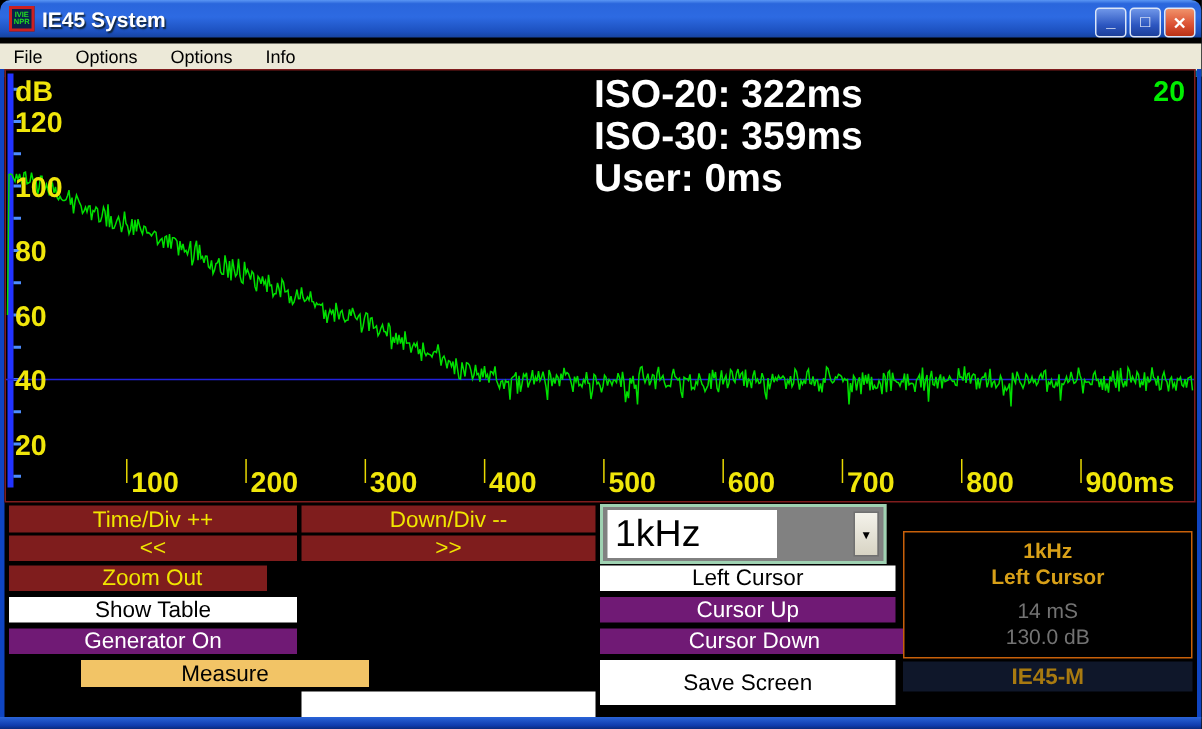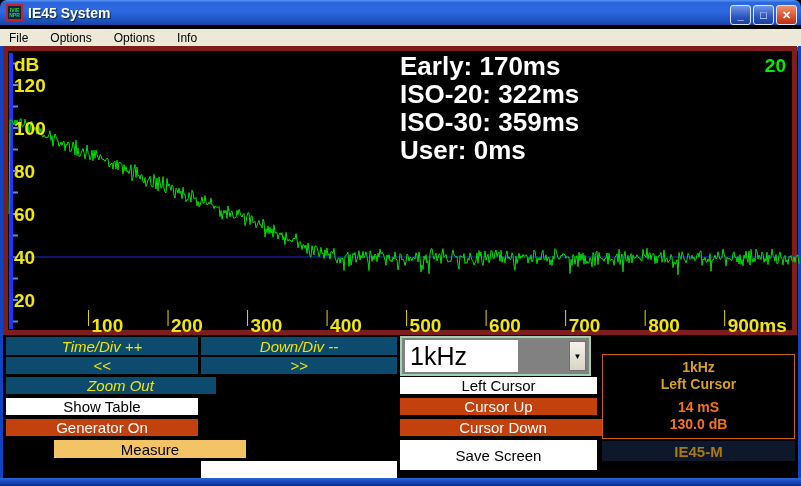--- a/index.html
+++ b/index.html
@@ -28,49 +28,49 @@
   .menu-item:first-child { padding-left:9px; }
 
   
   .edge-l { position:absolute; left:0; top:46px; width:3px; height:433px; background:#0f45c2; }
   .edge-r { position:absolute; right:0; top:46px; width:3px; height:433px; background:#0f45c2; }
   .edge-b { position:absolute; left:0; top:478px; width:801px; height:8px;
     background:linear-gradient(180deg,#2a64d8,#0f3cae 70%,#092a7e); }
 
   
   .plot { position:absolute; left:3px; top:46px; width:794px; height:289px; background:#000;
-    border:5px solid #7f1d1d; }
+    border:1px solid #7f1d1d; }
   .plot svg { display:block; }
   .overlay { position:absolute; left:392px; top:1px; color:#fff; font-size:26px; font-weight:bold;
     line-height:28px; letter-spacing:0px; }
   .counter { position:absolute; right:6px; top:4px; color:#00ee00; font-size:19px; font-weight:bold; }
 
   
   .btn { position:absolute; display:flex; align-items:center; justify-content:center;
     font-size:15px; line-height:15px; }
-  .btn-blue  { background:#0c4a6e; color:#f0e600;font-style:italic; }
+  .btn-blue  { background:#7f1d1d; color:#f0e600; }
   .btn-white { background:#ffffff; color:#000; }
-  .btn-gray  { background:#c2410c; color:#fff; }
+  .btn-gray  { background:#701a75; color:#fff; }
   .btn-orange{ background:#f2c466; color:#000; }
 
   
   .combo { position:absolute; left:400px; top:336px; width:191px; height:40px;
     background:#818181; border:2px solid #9fd2b2; display:flex; align-items:center; }
   .combo-text { width:113px; height:32px; margin-left:3px; background:#fff; color:#000;
     font-size:25px; line-height:32px; padding-left:5px; overflow:hidden; }
   .combo-arrow { position:absolute; right:3px; top:3px; width:17px; height:30px;
     background:linear-gradient(180deg,#f4f2ea,#d8d4c4); border:1px solid #707070;
     display:flex; align-items:center; justify-content:center; color:#000; font-size:8px; }
 
   
   .info-panel { position:absolute; left:602px; top:354px; width:193px; height:85px;
     background:#000; border:1px solid #c8600a; display:flex; flex-direction:column;
     align-items:center; padding-top:4px; }
   .info-gold { color:#d8a018; font-size:14px; font-weight:bold; line-height:17px; }
-  .info-yellow { color:#f97316; font-size:14px; font-weight:bold; line-height:17px; }
+  .info-yellow { color:#737373; font-size:14px; font-weight:normal; line-height:17px; }
   .info-gap { height:6px; }
   .model-box { position:absolute; left:602px; top:441px; width:193px; height:20px; background:#0f172a;
     color:#a87a10; font-size:15px; font-weight:bold; display:flex; align-items:center; justify-content:center; }
 
   .blank-white { position:absolute; left:201px; top:461px; width:196px; height:17px; background:#fff; }
 </style>
 </head>
 <body>
 
 <div class="window">
@@ -137,31 +137,30 @@
         <line x1="478.12" y1="259" x2="478.12" y2="275" stroke="#e8d800" stroke-width="1"></line>
         <text x="481.12" y="281" fill="#f0e60a" font-size="19" font-weight="bold" font-family="&quot;Liberation Sans&quot;, sans-serif">600</text>
         <line x1="557.64" y1="259" x2="557.64" y2="275" stroke="#e8d800" stroke-width="1"></line>
         <text x="560.64" y="281" fill="#f0e60a" font-size="19" font-weight="bold" font-family="&quot;Liberation Sans&quot;, sans-serif">700</text>
         <line x1="637.16" y1="259" x2="637.16" y2="275" stroke="#e8d800" stroke-width="1"></line>
         <text x="640.16" y="281" fill="#f0e60a" font-size="19" font-weight="bold" font-family="&quot;Liberation Sans&quot;, sans-serif">800</text>
         <line x1="716.6800000000001" y1="259" x2="716.6800000000001" y2="275" stroke="#e8d800" stroke-width="1"></line>
         <text x="719.6800000000001" y="281" fill="#f0e60a" font-size="19" font-weight="bold" font-family="&quot;Liberation Sans&quot;, sans-serif">900ms</text>
       </svg>
     <div class="overlay">
-      <div>Early: 170ms</div>
       <div>ISO-20: 322ms</div>
       <div>ISO-30: 359ms</div>
       <div>User: 0ms</div>
     </div>
     <div class="counter">20</div>
   </div>
 
   <div class="btn btn-blue" style="left:6px;  top:337px; width:192px; height:18px;">Time/Div ++</div>
   <div class="btn btn-blue" style="left:6px;  top:357px; width:192px; height:17px;">&lt;&lt;</div>
-  <div class="btn btn-blue" style="left:6px;  top:377px; width:210px; height:17px;padding-left:19px;">Zoom Out</div>
+  <div class="btn btn-blue" style="left:6px;  top:377px; width:172px; height:17px;padding-left:19px;">Zoom Out</div>
   <div class="btn btn-gray" style="left:6px;  top:419px; width:192px; height:17px;">Generator On</div>
   <div class="btn btn-white" style="left:6px;  top:398px; width:192px; height:17px;">Show Table</div>
   <div class="btn btn-orange" style="left:6px;  top:440px; width:192px; height:18px;margin-left:48px;">Measure</div>
 
   <div class="btn btn-blue" style="left:201px; top:337px; width:196px; height:18px;">Down/Div --</div>
   <div class="btn btn-blue" style="left:201px; top:357px; width:196px; height:17px;">&gt;&gt;</div>
   <div class="blank-white"></div>
 
   <div class="combo">
     <div class="combo-text">1kHz</div>

